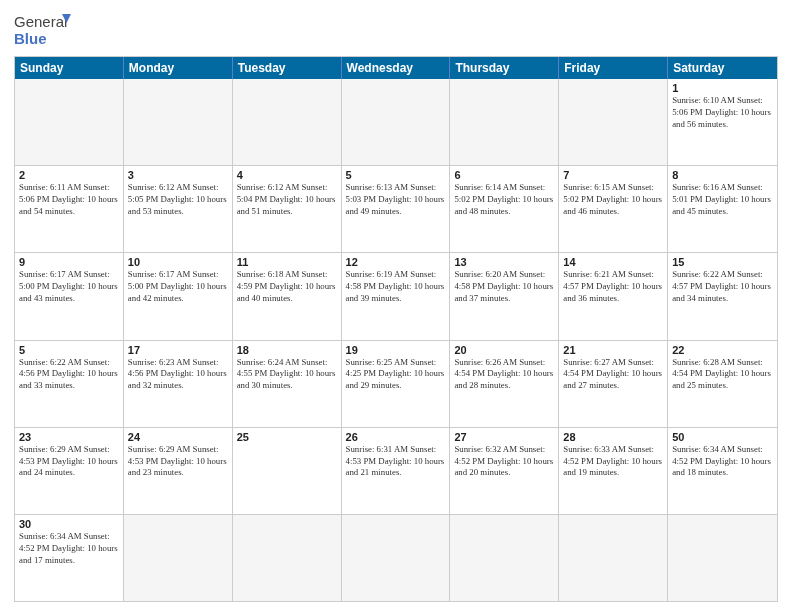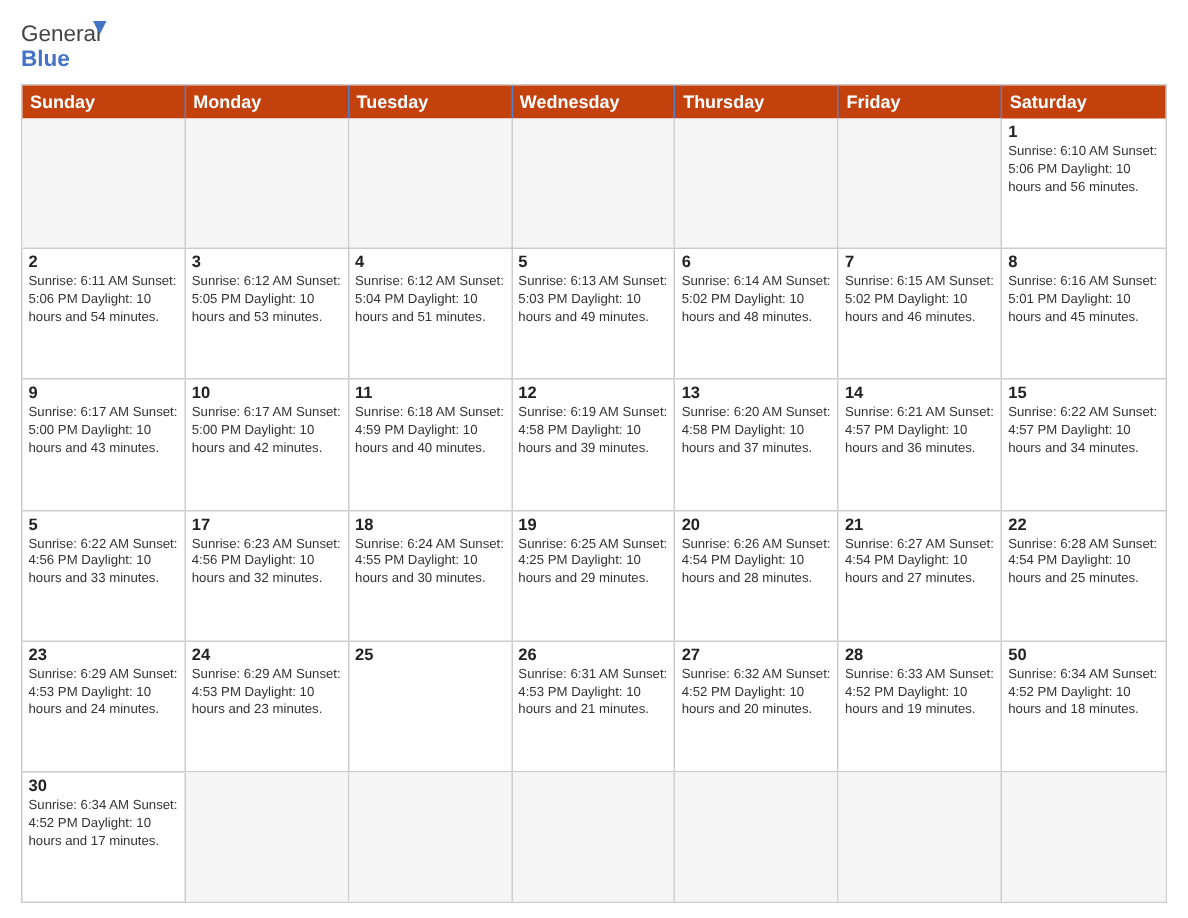--- a/index.html
+++ b/index.html
@@ -43,21 +43,21 @@
     }
     .calendar {
       flex: 1;
       display: flex;
       flex-direction: column;
       border: 1px solid #ccc;
     }
     .cal-header {
       display: grid;
       grid-template-columns: repeat(7, 1fr);
-      background: #c2410c;
+      background: #0369a1;
     }
     .cal-header-cell {
       color: #fff;
       font-size: 12px;
       font-weight: bold;
       padding: 4px 5px;
       text-align: left;
       border-right: 1px solid #5580cc;
     }
     .cal-header-cell:last-child { border-right: none; }
@@ -88,20 +88,21 @@
       font-size: 11px;
       font-weight: bold;
       color: #222;
       margin-bottom: 1px;
       display: block;
     }
     .day-info {
       font-size: 8.8px;
       color: #333;
       line-height: 1.35;
+      font-family: Liberation Serif, serif;
     }
   </style>
 </head>
 <body>
 
 <div class="page">
   <div class="header">
     <div class="logo">
         <svg width="58" height="38" viewBox="0 0 58 38">
           <text x="0" y="17" font-size="15" font-weight="normal" fill="#444" font-family="Arial">General</text>

